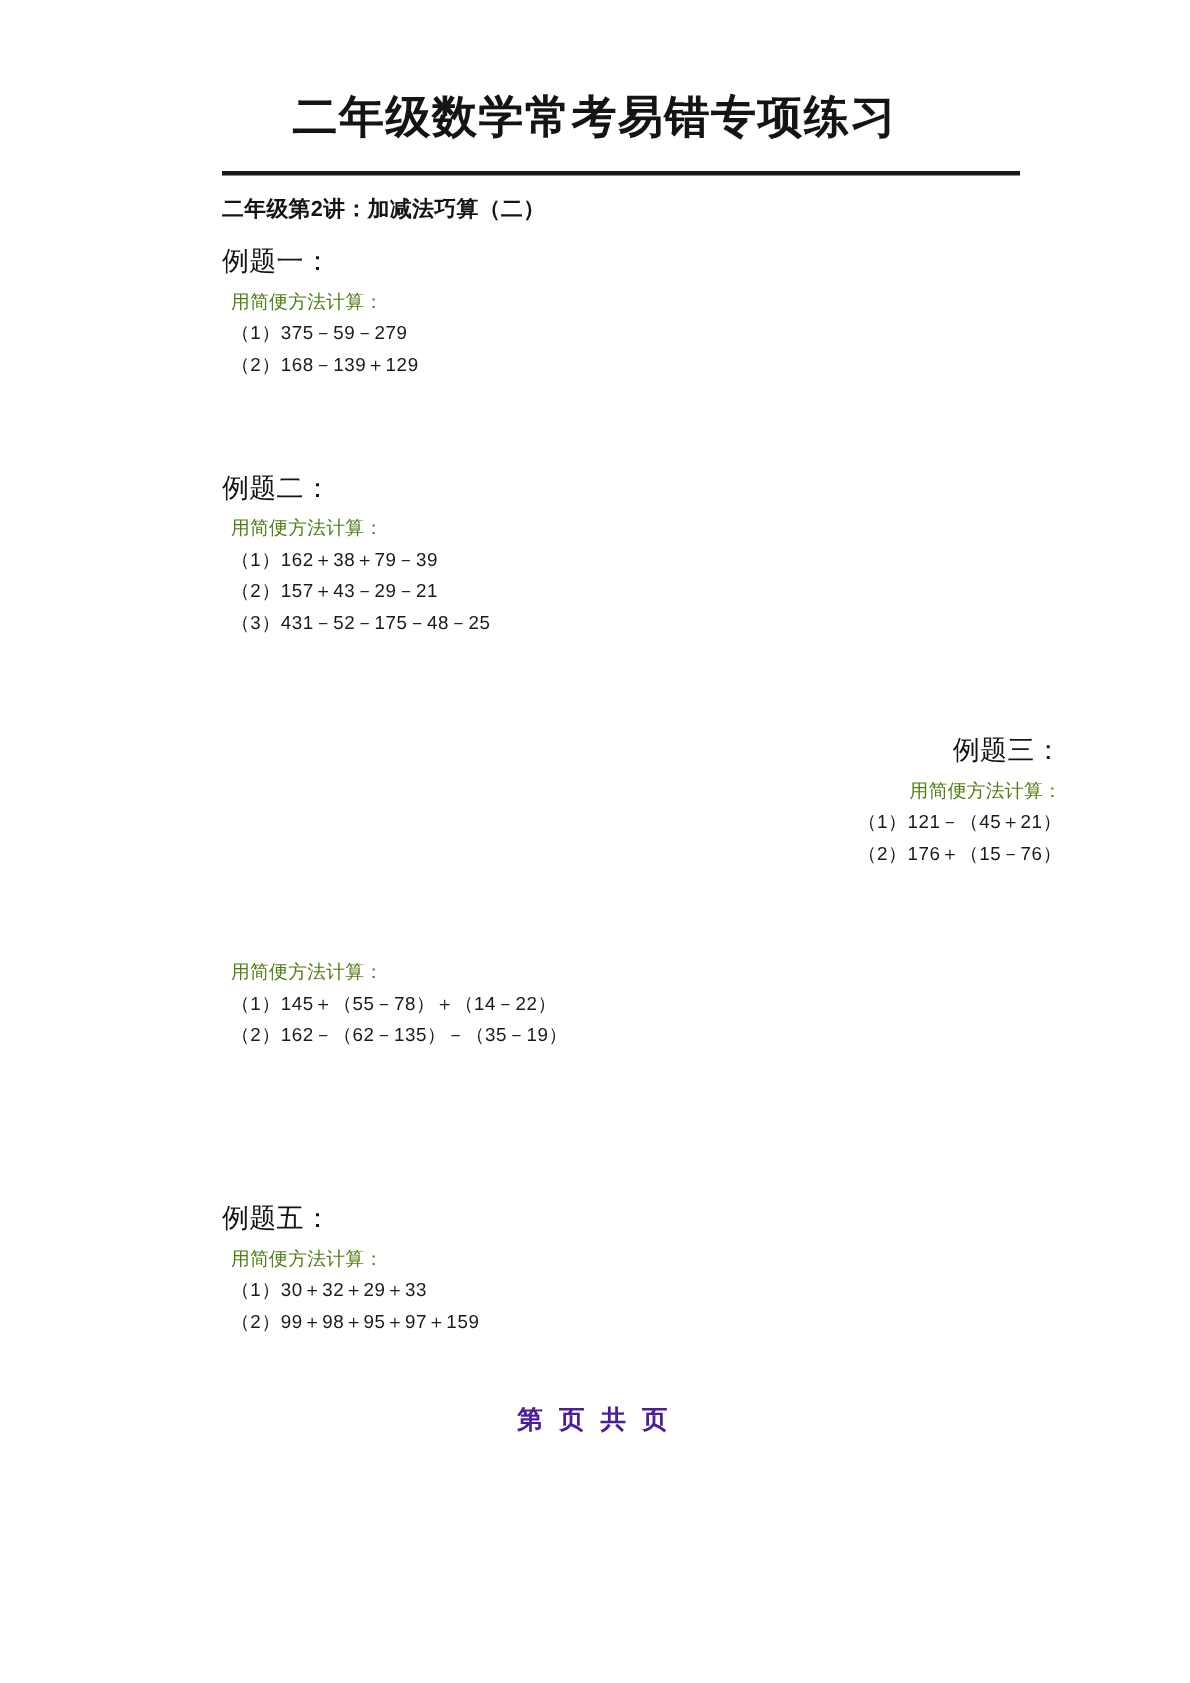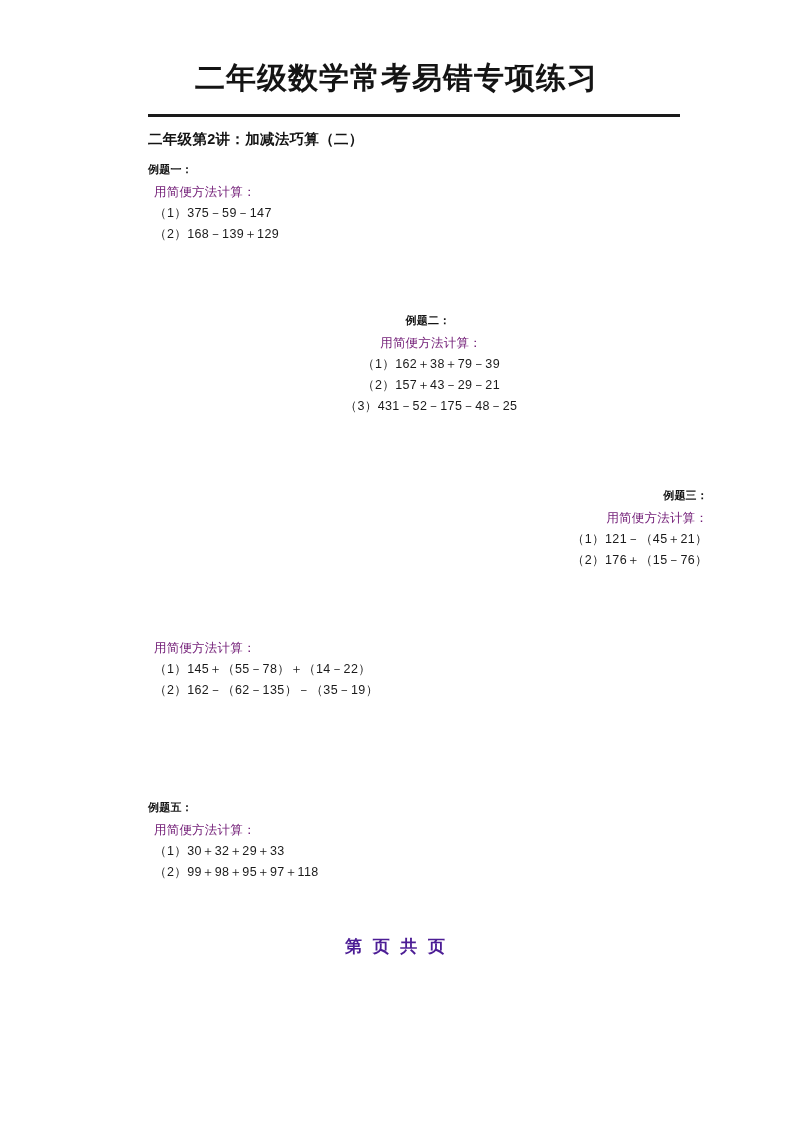--- a/index.html
+++ b/index.html
@@ -48,29 +48,29 @@
     font-weight: bold;
     color: #141414;
     letter-spacing: 0.3px;
   }
   .block {
     position: absolute;
     left: 148px;
     width: 560px;
   }
   .block-title {
-    font-size: 11px;
-    font-weight: bold;
+    font-size: 18px;
+    font-weight: normal;
     color: #141414;
     margin: 0 0 7px 0;
     letter-spacing: 0.2px;
   }
   .block-prompt {
     font-size: 12.5px;
-    color: #701a75;
+    color: #4d7c0f;
     margin: 0 0 4px 6px;
     letter-spacing: 0.2px;
   }
   .item {
     font-size: 12.5px;
     color: #1a1a1a;
     margin: 0 0 4px 6px;
     letter-spacing: 0.4px;
     white-space: nowrap;
   }
@@ -91,25 +91,25 @@
 
 <div class="page">
 
   <div class="doc-title">二年级数学常考易错专项练习</div>
   <div class="title-rule"></div>
   <div class="lesson-heading">二年级第2讲：加减法巧算（二）</div>
 
   <div class="block" style="top:162px;">
     <div class="block-title">例题一：</div>
     <div class="block-prompt">用简便方法计算：</div>
-    <div class="item">（1）375－59－147</div>
+    <div class="item">（1）375－59－279</div>
     <div class="item">（2）168－139＋129</div>
   </div>
 
-  <div class="block" style="top:313px;text-align:center;">
+  <div class="block" style="top:313px;">
     <div class="block-title">例题二：</div>
     <div class="block-prompt">用简便方法计算：</div>
     <div class="item">（1）162＋38＋79－39</div>
     <div class="item">（2）157＋43－29－21</div>
     <div class="item">（3）431－52－175－48－25</div>
   </div>
 
   <div class="block" style="top:488px;text-align:right;">
     <div class="block-title">例题三：</div>
     <div class="block-prompt">用简便方法计算：</div>
@@ -120,18 +120,18 @@
   <div class="block" style="top:640px;">
     <div class="block-prompt">用简便方法计算：</div>
     <div class="item">（1）145＋（55－78）＋（14－22）</div>
     <div class="item">（2）162－（62－135）－（35－19）</div>
   </div>
 
   <div class="block" style="top:800px;">
     <div class="block-title">例题五：</div>
     <div class="block-prompt">用简便方法计算：</div>
     <div class="item">（1）30＋32＋29＋33</div>
-    <div class="item">（2）99＋98＋95＋97＋118</div>
+    <div class="item">（2）99＋98＋95＋97＋159</div>
   </div>
 
   <div class="footer">第 页 共  页</div>
 
 </div>
 
 </body></html>

